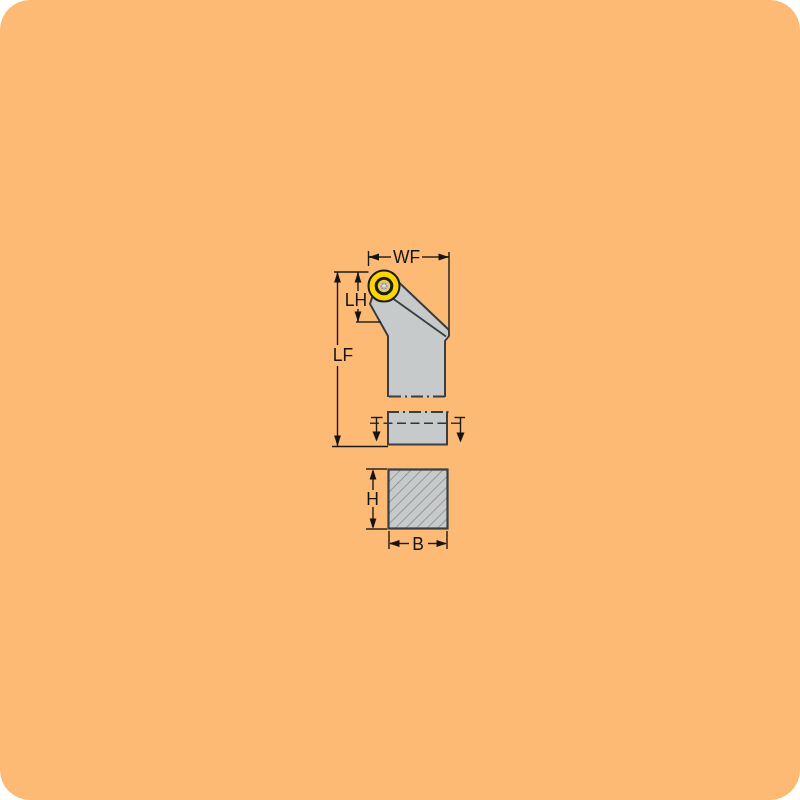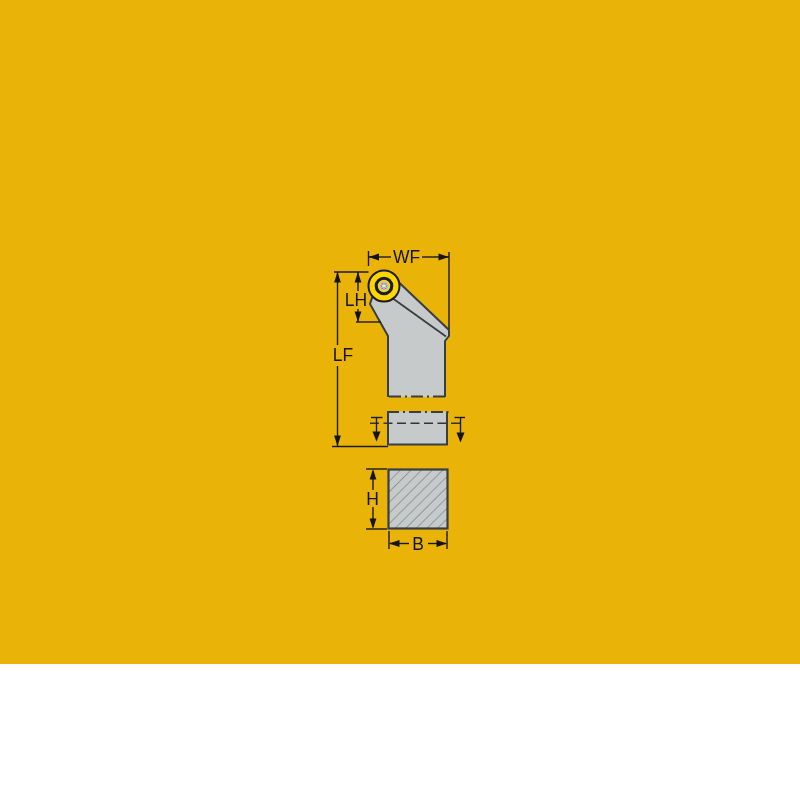--- a/index.html
+++ b/index.html
@@ -1,17 +1,17 @@
 <!DOCTYPE html>
 <html><head>
 <meta charset="utf-8">
 <style>
   html,body{margin:0;padding:0;background:#ffffff;}
-  .stage{position:relative;width:800px;height:664px;background:#eab308;overflow:hidden;
-         font-family:"Liberation Sans",sans-serif;}
+  .stage{position:relative;width:800px;height:800px;background:#fdba74;overflow:hidden;
+         font-family:"Liberation Sans",sans-serif;border-radius:30px;}
   svg{display:block;}
   .outline{stroke:#3a3e42;stroke-width:2;fill:none;stroke-linejoin:miter;stroke-linecap:butt;}
   .thinline{stroke:#3a3e42;stroke-width:1.8;fill:none;}
   .breakline{stroke:#3a3e42;stroke-width:2;fill:none;stroke-dasharray:12 4 2 4;}
   .dim{stroke:#1a1a1a;stroke-width:1.4;fill:none;stroke-linecap:butt;}
   .dashref{stroke:#343434;stroke-width:1.5;fill:none;stroke-dasharray:9 4.5;}
   .arrow{fill:#141414;stroke:none;}
   .dimtext{font-family:"Liberation Sans",sans-serif;font-size:17.5px;fill:#141414;
            text-anchor:middle;}
 </style>

